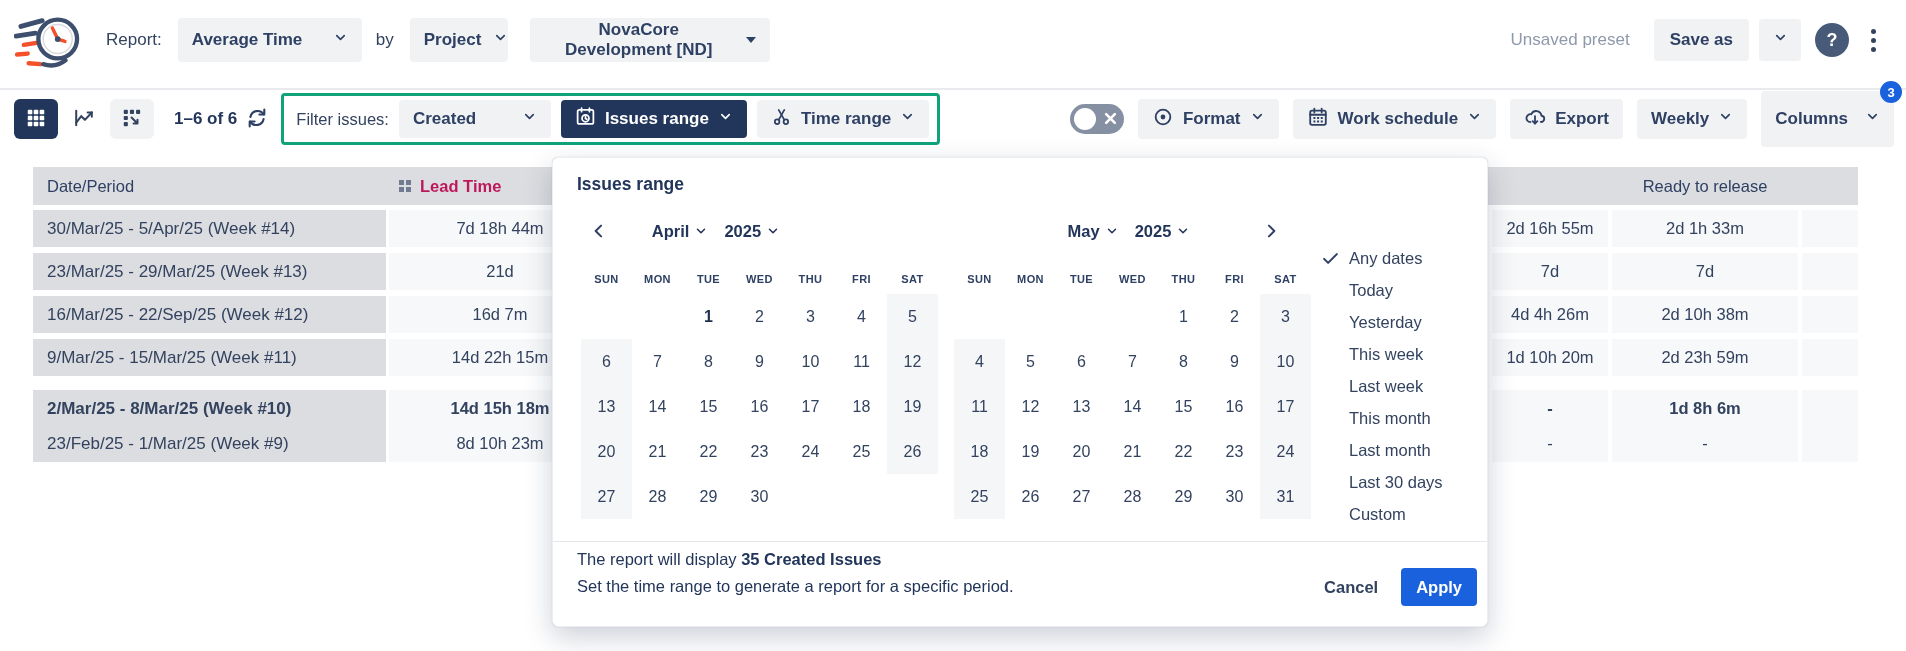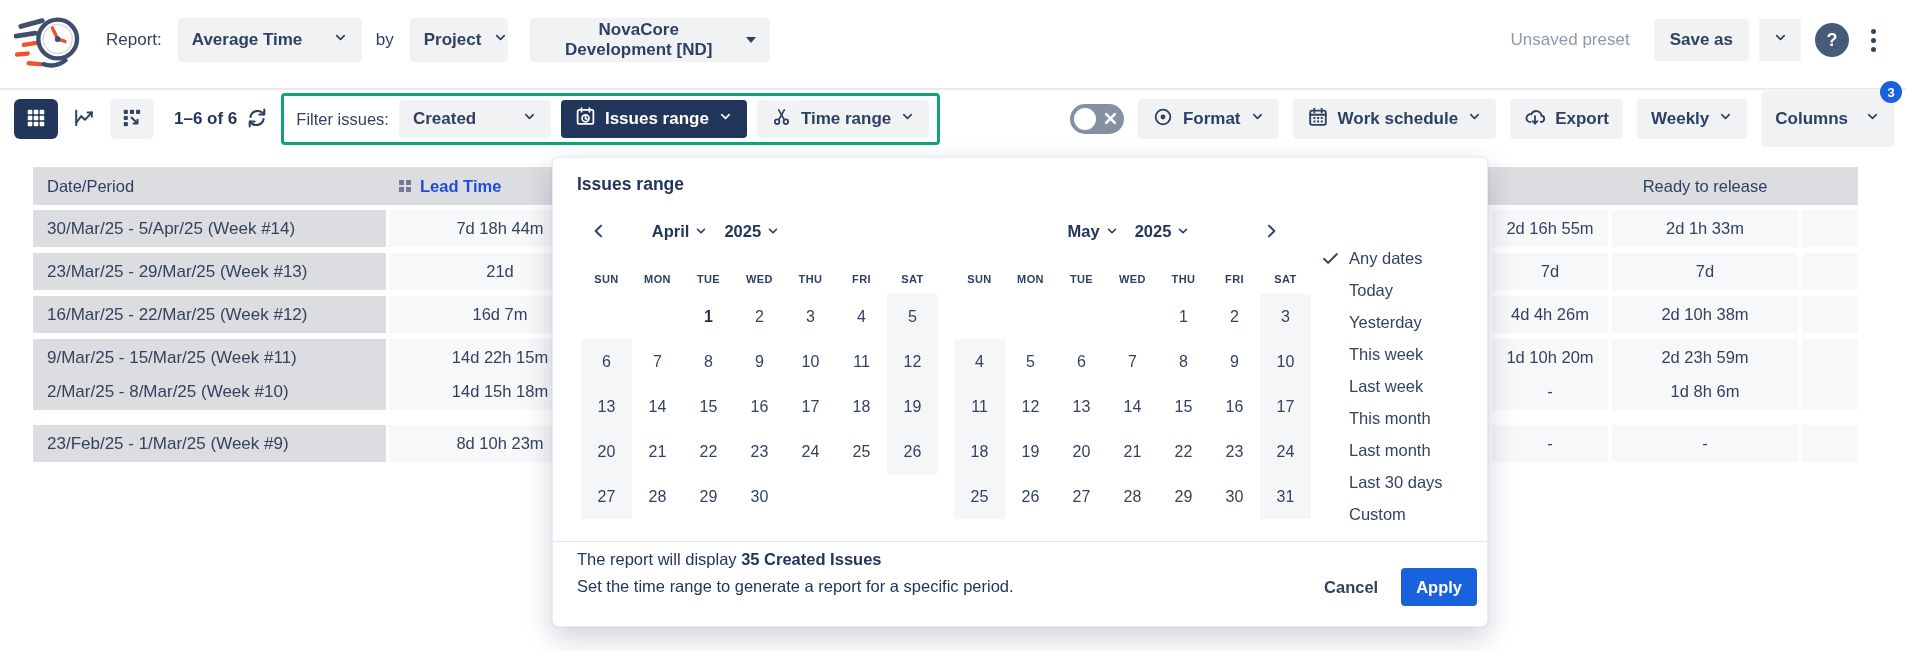--- a/index.html
+++ b/index.html
@@ -68,21 +68,21 @@
   .badge { position: absolute; top: -10px; right: -8px; width: 22px; height: 22px;
            border-radius: 50%; background: #1a62dd; color: #fff; font-size: 13px; font-weight: 700;
            display: flex; align-items: center; justify-content: center; }
 
   
   #data-table { position: absolute; left: 33px; top: 167px; width: 1825px; height: 300px; z-index: 1; }
   .t-head { position: absolute; left: 0; top: 0; width: 1825px; height: 38px; background: #dcdde0; }
   .t-hlabel { position: absolute; top: 0; line-height: 38px; font-size: 16.5px; font-weight: 400;
               color: #2e4063; white-space: nowrap; }
   .t-hlead { position: absolute; top: 0; height: 38px; display: flex; align-items: center; gap: 9px;
-             font-size: 16.5px; font-weight: 700; color: #1d4ed8; }
+             font-size: 16.5px; font-weight: 700; color: #be185d; }
   .drag-handle { display: grid; grid-template-columns: 5px 5px; gap: 2px; }
   .drag-handle i { width: 5px; height: 5px; background: #6e7b90; }
   .t-row { position: absolute; left: 0; width: 1825px; height: 37px; }
   .t-cell { position: absolute; top: 0; height: 37px; line-height: 37px; font-size: 16.5px;
             color: #33435f; white-space: nowrap; background: #f7f8f9; text-align: center; }
   .t-date { background: #dcdde0; text-align: left; padding-left: 14px; font-size: 17px; }
 
   
   .popup { position: absolute; left: 552px; top: 157px; width: 936px; height: 470px; background: #fff;
            border-radius: 6px; z-index: 20; border: 1px solid #edeef2;
@@ -395,36 +395,36 @@
       </div>
       <div class="t-row" style="top: 86px;">
         <div class="t-cell t-date" style="left: 0px; width: 353px;">23/Mar/25 - 29/Mar/25 (Week #13)</div>
         <div class="t-cell" style="left: 356px; width: 222px;">21d</div>
         <div class="t-cell" style="left: 582px; width: 873px;"></div>
         <div class="t-cell" style="left: 1459px; width: 116px;">7d</div>
         <div class="t-cell" style="left: 1579px; width: 186px;">7d</div>
         <div class="t-cell" style="left: 1769px; width: 56px;"></div>
       </div>
       <div class="t-row" style="top: 129px;">
-        <div class="t-cell t-date" style="left: 0px; width: 353px;">16/Mar/25 - 22/Mar/25 (Week #12)</div>
+        <div class="t-cell t-date" style="left: 0px; width: 353px;">16/Mar/25 - 22/Sep/25 (Week #12)</div>
         <div class="t-cell" style="left: 356px; width: 222px;">16d 7m</div>
         <div class="t-cell" style="left: 582px; width: 873px;"></div>
         <div class="t-cell" style="left: 1459px; width: 116px;">4d 4h 26m</div>
         <div class="t-cell" style="left: 1579px; width: 186px;">2d 10h 38m</div>
         <div class="t-cell" style="left: 1769px; width: 56px;"></div>
       </div>
       <div class="t-row" style="top: 172px;">
         <div class="t-cell t-date" style="left: 0px; width: 353px;">9/Mar/25 - 15/Mar/25 (Week #11)</div>
         <div class="t-cell" style="left: 356px; width: 222px;">14d 22h 15m</div>
         <div class="t-cell" style="left: 582px; width: 873px;"></div>
         <div class="t-cell" style="left: 1459px; width: 116px;">1d 10h 20m</div>
         <div class="t-cell" style="left: 1579px; width: 186px;">2d 23h 59m</div>
         <div class="t-cell" style="left: 1769px; width: 56px;"></div>
       </div>
-      <div class="t-row" style="top: 206px;">
+      <div class="t-row" style="top: 223px; font-weight: bold;">
         <div class="t-cell t-date" style="left: 0px; width: 353px;">2/Mar/25 - 8/Mar/25 (Week #10)</div>
         <div class="t-cell" style="left: 356px; width: 222px;">14d 15h 18m</div>
         <div class="t-cell" style="left: 582px; width: 873px;"></div>
         <div class="t-cell" style="left: 1459px; width: 116px;">-</div>
         <div class="t-cell" style="left: 1579px; width: 186px;">1d 8h 6m</div>
         <div class="t-cell" style="left: 1769px; width: 56px;"></div>
       </div>
       <div class="t-row" style="top: 258px;">
         <div class="t-cell t-date" style="left: 0px; width: 353px;">23/Feb/25 - 1/Mar/25 (Week #9)</div>
         <div class="t-cell" style="left: 356px; width: 222px;">8d 10h 23m</div>

